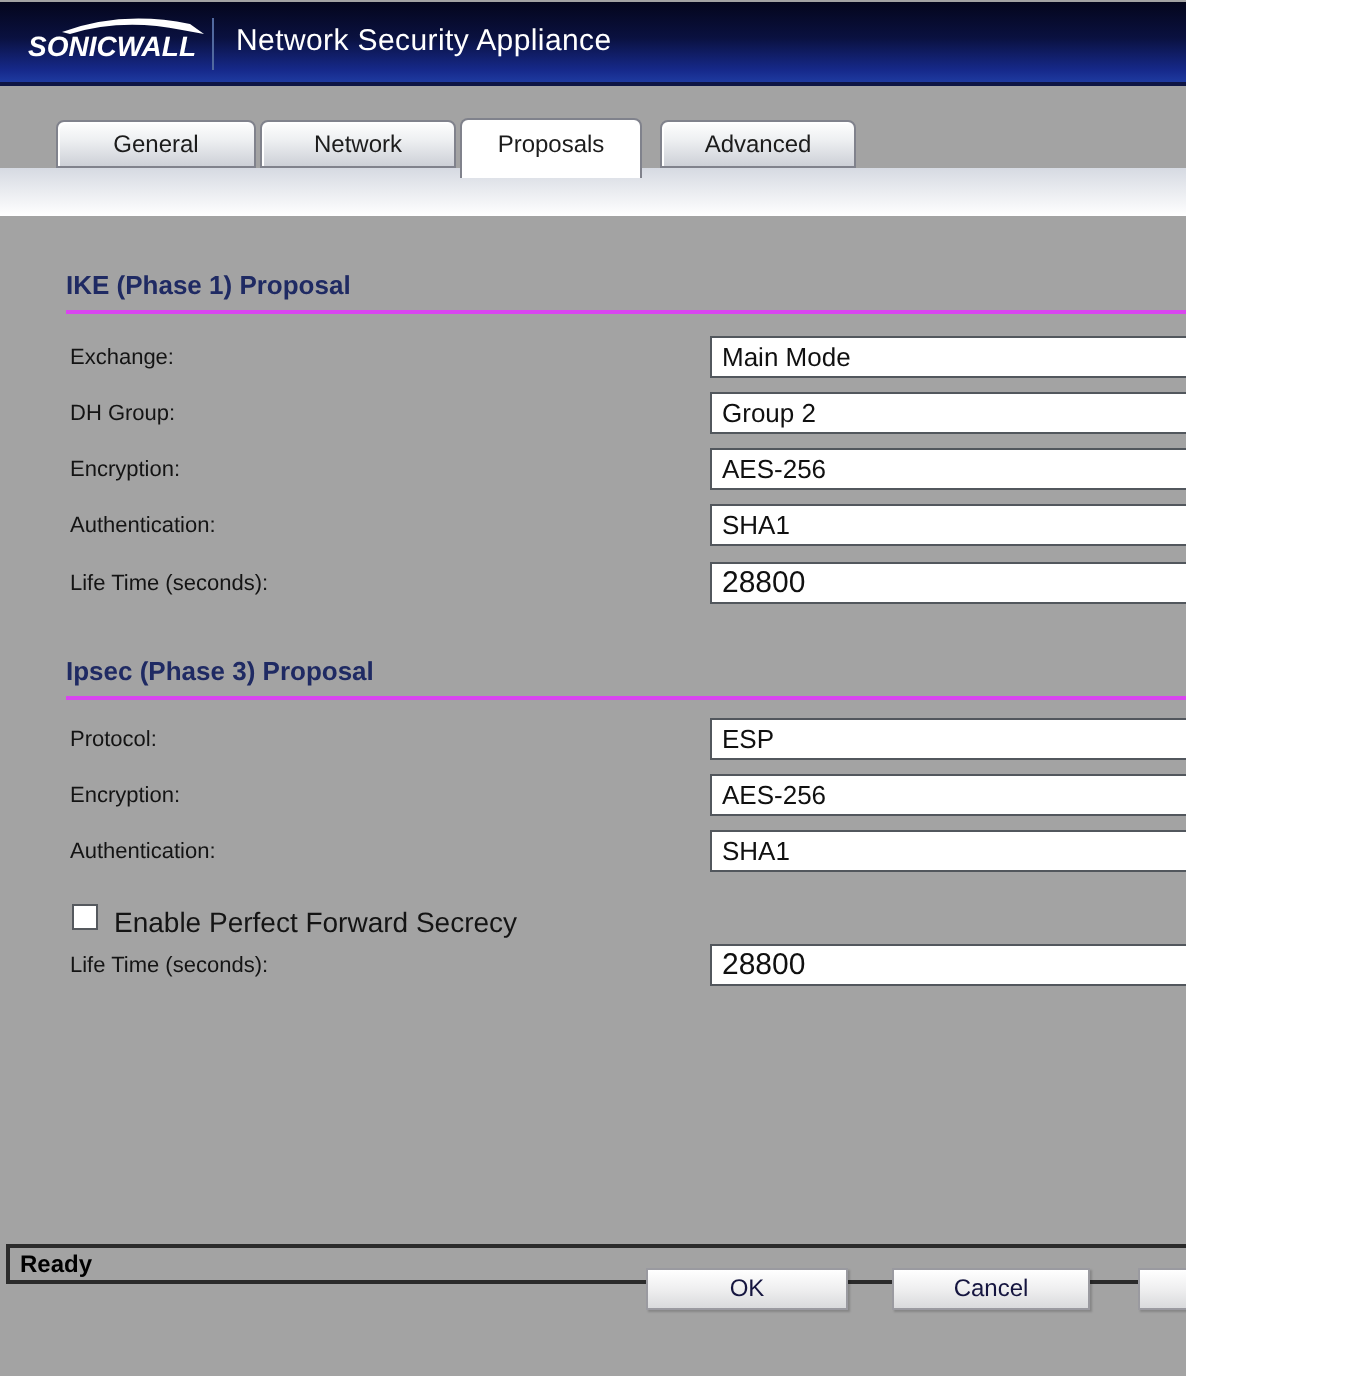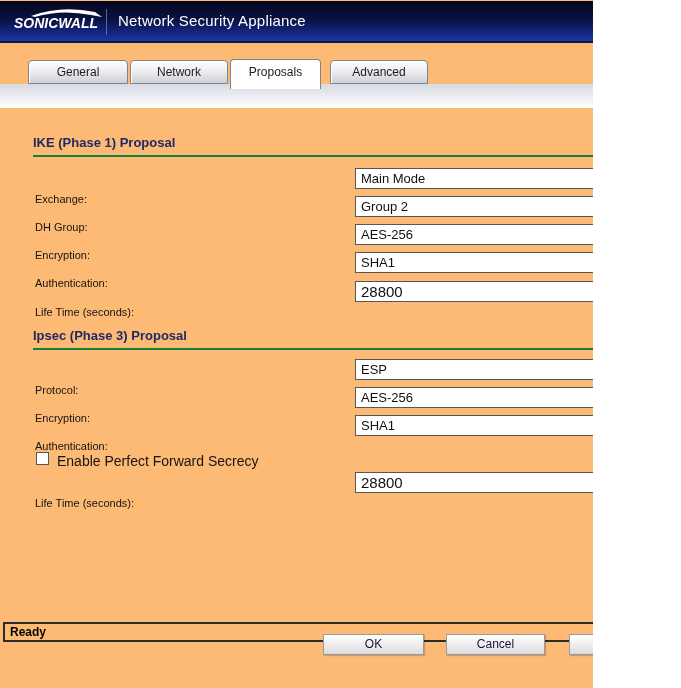--- a/index.html
+++ b/index.html
@@ -1,18 +1,18 @@
 <!DOCTYPE html>
 <html><head>
 <meta charset="utf-8">
 <style>
   html, body { margin: 0; padding: 0; background: #fff; }
   .page {
     position: relative; width: 593px; height: 688px;
-    background: #fdba74; overflow: hidden;
+    background: #a3a3a3; overflow: hidden;
     font-family: "Liberation Sans", sans-serif;
   }
 
   
   .header {
     position: absolute; top: 1px; left: 0; width: 681px; height: 40px;
     background: linear-gradient(to bottom, #04061c 0%, #0a1140 45%, #16298a 85%, #1e3aa0 100%);
     border-bottom: 2px solid #0e1544;
   }
   .logo-wrap { position: absolute; left: 13px; top: 6px; }
@@ -39,23 +39,23 @@
 
   .band {
     position: absolute; top: 84px; left: 0; width: 681px; height: 24px;
     background: linear-gradient(#d6dae2, #ffffff); z-index: 1;
   }
 
   
   .section-title {
     position: absolute; left: 33px; width: 609px;
     font-size: 13px; font-weight: bold; color: #1f2a63;
-    padding-bottom: 5px; border-bottom: 2px solid #15803d;
-  }
-  .f-label { position: absolute; left: 35px; font-size: 11px; color: #141414; margin-top: 20px; }
+    padding-bottom: 5px; border-bottom: 2px solid #d946ef;
+  }
+  .f-label { position: absolute; left: 35px; font-size: 11px; color: #141414; }
 
   .ctrl {
     position: absolute; left: 355px; width: 260px; height: 21px;
     box-sizing: border-box; border: 1px solid #52575d; background: #fff;
     font-size: 13px; color: #101010;
   }
   .select { padding-left: 5px; line-height: 19px; cursor: default; }
   .select .chev { position: absolute; right: 5px; top: 6px; pointer-events: none; }
   .textinput {
     font-family: "Liberation Sans", sans-serif; font-size: 15px;

